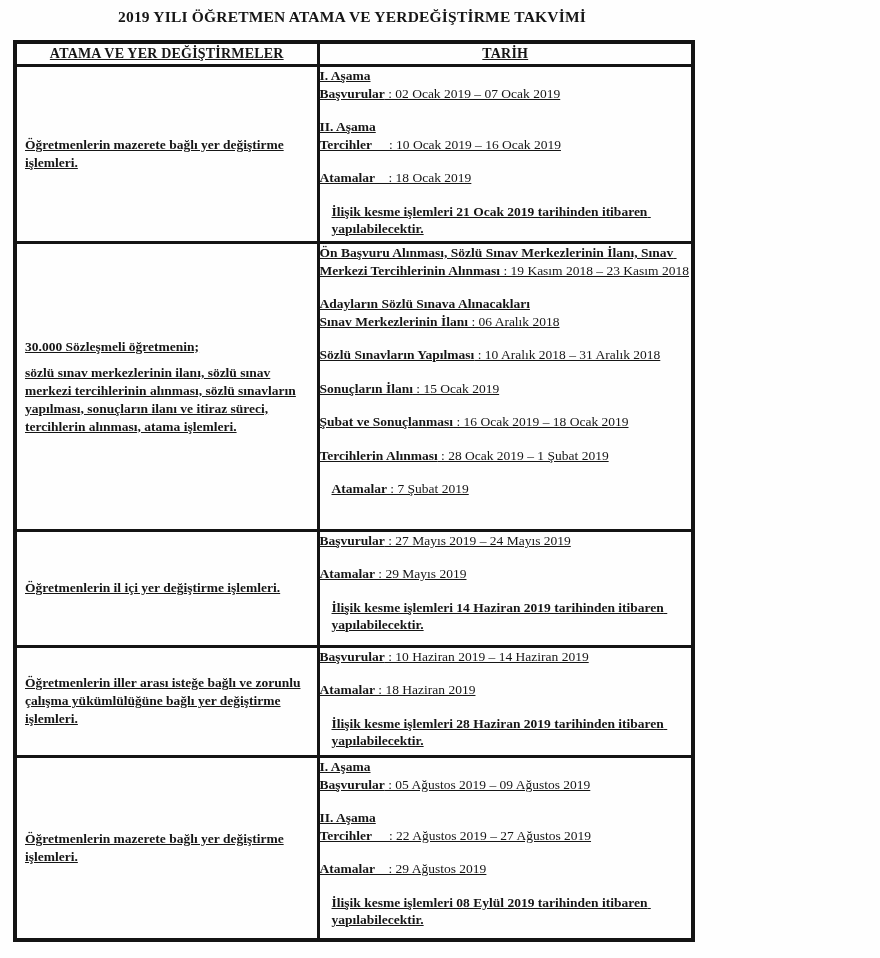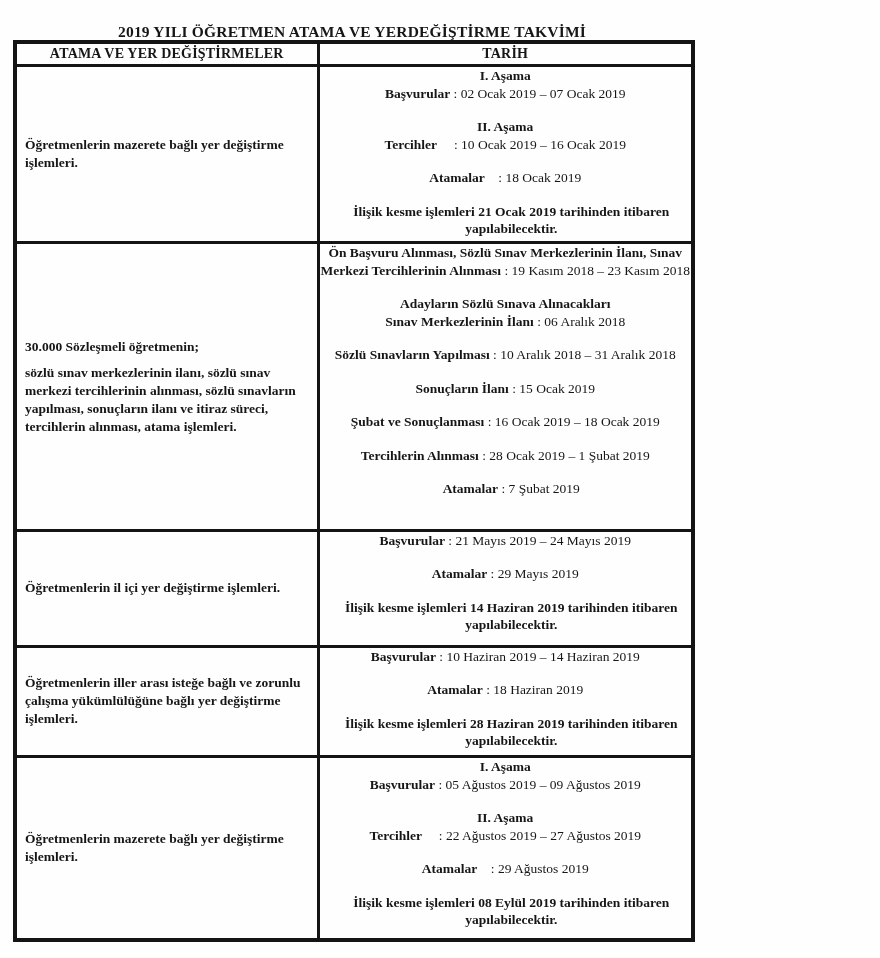--- a/index.html
+++ b/index.html
@@ -11,21 +11,21 @@
     position: relative;
     width: 880px;
     height: 958px;
     background: #fefefe;
     font-family: "Liberation Serif", serif;
     color: #161616;
     overflow: hidden;
   }
   .doc-title {
     position: absolute;
-    top: 23px;
+    top: 8px;
     left: 13px;
     width: 678px;
     text-align: center;
     font-weight: bold;
     font-size: 15.5px;
     letter-spacing: 0.2px;
     white-space: nowrap;
   }
   table.calendar {
     position: absolute;
@@ -36,20 +36,21 @@
     border-collapse: collapse;
     table-layout: fixed;
     border: 4px solid #141414;
   }
   .col-left  { width: 303px; }
   .col-right { width: 375px; }
   table.calendar th,
   table.calendar td {
     border: 3px solid #141414;
     padding: 0;
+    text-decoration: underline;
   }
   table.calendar thead tr { height: 20px; }
   table.calendar th {
     font-size: 14px;
     font-weight: bold;
     text-align: center;
     vertical-align: middle;
     padding: 2px 4px;
     letter-spacing: 0.2px;
   }
@@ -68,21 +69,20 @@
   td.cell-right {
     vertical-align: top;
     font-size: 13.5px;
     line-height: 17.5px;
     padding: 5px 8px 5px 10px;
   }
   .left-line { margin: 8px; }
   p.para {
     margin: 0 0 16px 0;
     white-space: pre-wrap;
-    text-align: center;
   }
   p.para:last-child { margin-bottom: 0; padding-left: 12px; }
   .b { font-weight: bold; }
 </style>
 </head>
 <body>
 
 <div class="page">
   <div class="doc-title">2019 YILI ÖĞRETMEN ATAMA VE YERDEĞİŞTİRME TAKVİMİ</div>
 
@@ -122,21 +122,21 @@
             <p class="para"><span class="b">Şubat ve Sonuçlanması</span><span> : 16 Ocak 2019 – 18 Ocak 2019</span></p>
             <p class="para"><span class="b">Tercihlerin Alınması</span><span> : 28 Ocak 2019 – 1 Şubat 2019</span></p>
             <p class="para"><span class="b">Atamalar</span><span> : 7 Şubat 2019</span></p>
           </td>
         </tr>
         <tr>
           <td class="cell-left">
             <div class="left-line">Öğretmenlerin il içi yer değiştirme işlemleri.</div>
           </td>
           <td class="cell-right">
-            <p class="para"><span class="b">Başvurular</span><span> : 21 Mayıs 2019 – 24 Mayıs 2019</span></p>
+            <p class="para"><span class="b">Başvurular</span><span> : 27 Mayıs 2019 – 24 Mayıs 2019</span></p>
             <p class="para"><span class="b">Atamalar</span><span> : 29 Mayıs 2019</span></p>
             <p class="para"><span class="b">İlişik kesme işlemleri 14 Haziran 2019 tarihinden itibaren yapılabilecektir.</span></p>
           </td>
         </tr>
         <tr>
           <td class="cell-left">
             <div class="left-line">Öğretmenlerin iller arası isteğe bağlı ve zorunlu çalışma yükümlülüğüne bağlı yer değiştirme işlemleri.</div>
           </td>
           <td class="cell-right">
             <p class="para"><span class="b">Başvurular</span><span> : 10 Haziran 2019 – 14 Haziran 2019</span></p>

